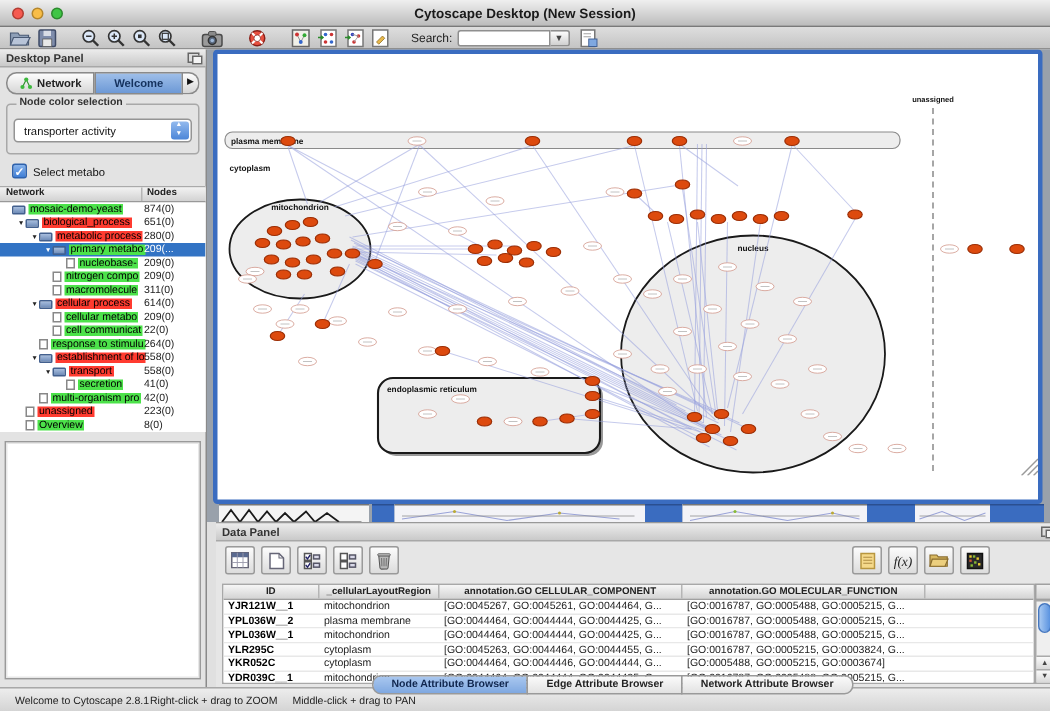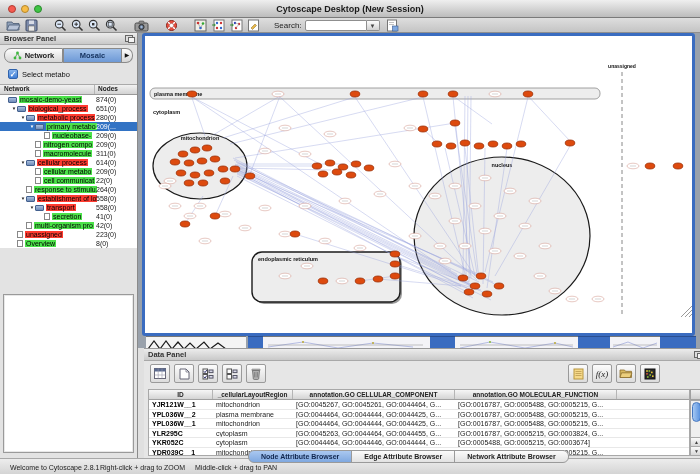--- a/index.html
+++ b/index.html
@@ -275,38 +275,45 @@
     <div class="lights">
       <span class="light red"></span>
       <span class="light yellow"></span>
       <span class="light green"></span>
     </div>
     <div id="app-title">Cytoscape Desktop (New Session)</div>
   </div>
 
   <div id="control-panel">
     <div class="panel-header">
-      <span>Browser Panel</span>
+      <span>Desktop Panel</span>
       <span class="float-icon"></span>
     </div>
     <div id="cp-tabs">
       <div class="cp-tab">
         <svg width="9" height="9">
             <line x1="2" y1="7" x2="4.5" y2="2" stroke="#2a8a2a" stroke-width="0.7"></line>
             <line x1="4.5" y1="2" x2="7" y2="7" stroke="#2a8a2a" stroke-width="0.7"></line>
             <circle cx="2" cy="7" r="1.4" fill="#3db83d"></circle>
             <circle cx="4.5" cy="2" r="1.4" fill="#3db83d"></circle>
             <circle cx="7" cy="7" r="1.4" fill="#3db83d"></circle>
           </svg>
         <span>Network</span>
       </div>
       <div class="cp-tab selected">
-        <span>Mosaic</span>
+        <span>Welcome</span>
       </div>
       <div id="cp-tab-arrow">▶</div>
+    </div>
+    <div id="groupbox">
+      <div id="groupbox-title">Node color selection</div>
+      <div id="dropdown">
+        <span>transporter activity</span>
+        <span id="dd-cap"></span>
+      </div>
     </div>
     <div id="checkbox-row">
       <span id="select-nodes-checkbox">✓</span>
       <span id="checkbox-label">Select metabo</span>
     </div>
     <div id="tree-wrap">
       <div id="tree-header">
         <div id="th-network">Network</div>
         <div id="th-nodes">Nodes</div>
       </div>

